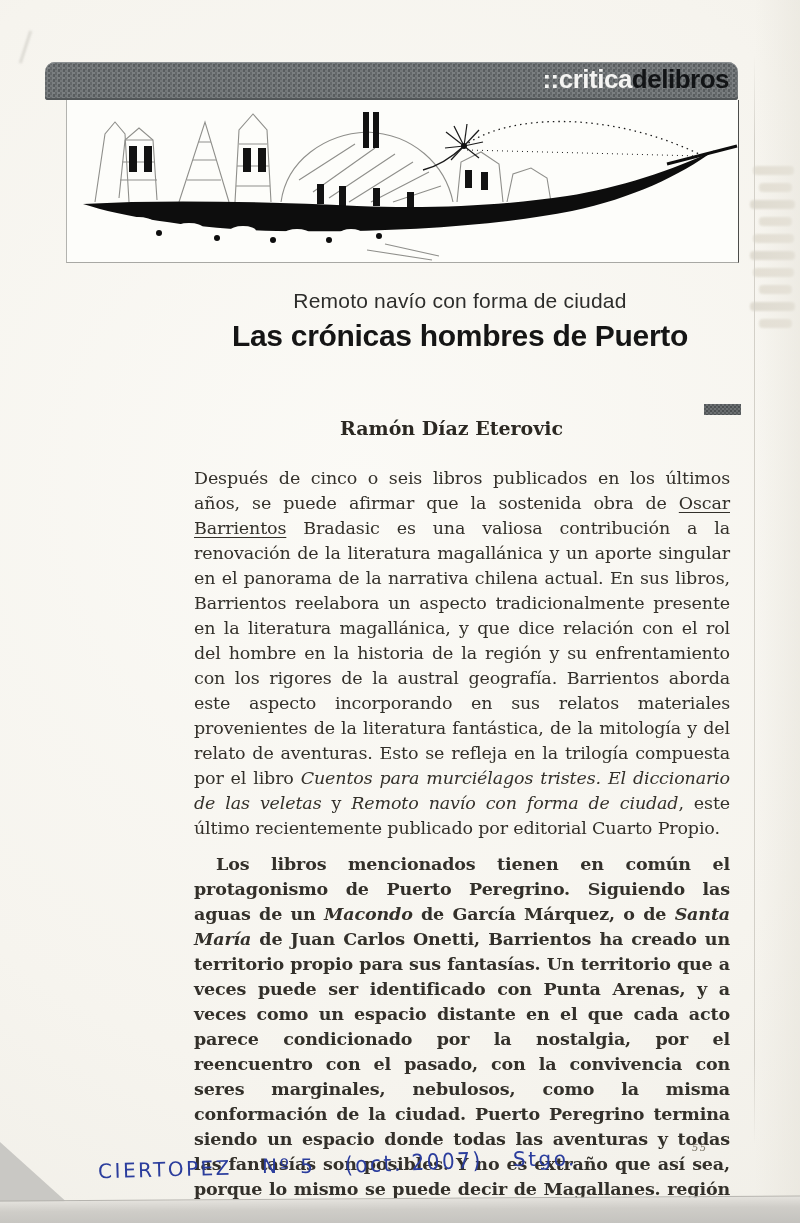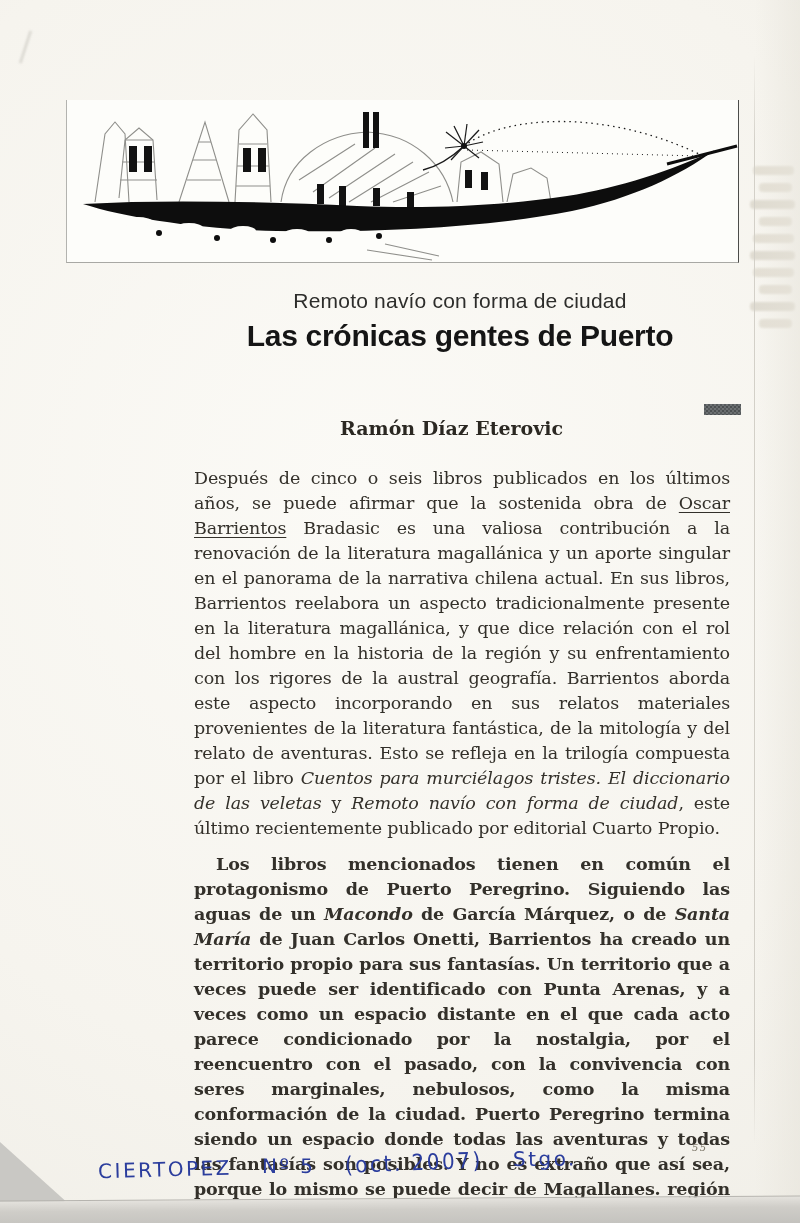--- a/index.html
+++ b/index.html
@@ -115,20 +115,25 @@
   .top-left-streak{
     position:absolute;left:24px;top:30px;width:3px;height:34px;
     background:#dddbd4;transform:rotate(18deg);filter:blur(1px);
   }
 </style>
 </head>
 <body>
 
 <div class="scan">
 
+  <div class="banner">
+    <div class="banner-text">
+      <span class="brand-prefix">::critica</span><span class="brand-suffix">delibros</span>
+    </div>
+  </div>
 
   <div class="illustration">
     <svg viewBox="0 0 671 162" xmlns="http://www.w3.org/2000/svg">
 
       <g fill="none" stroke="#8f8f8b" stroke-width="1.1">
         <path d="M28 102 L38 34 L48 22 L58 34 L62 102"></path>
         <path d="M52 98 L58 40 L72 28 L86 40 L90 100"></path>
         <path d="M58 40 L86 40 M55 62 L88 62 M53 80 L90 80"></path>
         <path d="M112 102 L138 22 L162 102"></path>
         <path d="M120 80 L154 80 M126 60 L149 60 M132 42 L144 42"></path>
@@ -207,21 +212,21 @@
       <div></div>
     <div></div>
       <div></div>
       <div></div>
       <div></div>
       <div></div>
   </div>
 
   <div class="kicker">Remoto navío con forma de ciudad</div>
   <div class="title">
-    <div>Las crónicas gentes de Puerto</div>
+    <div>Las crónicas hombres de Puerto</div>
   </div>
   <div class="byline-marker"></div>
   <div class="byline">Ramón Díaz Eterovic</div>
 
   <div class="article-body" id="article-body">
       <p><span>Después de cinco o seis libros publicados en los últimos años, se puede afirmar que la sostenida obra de </span><span class="un">Oscar Barrientos</span><span> Bradasic es una valiosa contribución a la renovación de la literatura magallánica y un aporte singular en el panorama de la narrativa chilena actual. En sus libros, Barrientos reelabora un aspecto tradicionalmente presente en la literatura magallánica, y que dice relación con el rol del hombre en la historia de la región y su enfrentamiento con los rigores de la austral geografía. Barrientos aborda este aspecto incorporando en sus relatos materiales provenientes de la literatura fantástica, de la mitología y del relato de aventuras. Esto se refleja en la trilogía compuesta por el libro </span><span class="it">Cuentos para murciélagos tristes. El diccionario de las veletas</span><span> y </span><span class="it">Remoto navío con forma de ciudad</span><span>, este último recientemente publicado por editorial Cuarto Propio.</span></p>
       <p class="indent"><span>Los libros mencionados tienen en común el protagonismo de Puerto Peregrino. Siguiendo las aguas de un </span><span class="it">Macondo</span><span> de García Márquez, o de </span><span class="it">Santa María</span><span> de Juan Carlos Onetti, Barrientos ha creado un territorio propio para sus fantasías. Un territorio que a veces puede ser identificado con Punta Arenas, y a veces como un espacio distante en el que cada acto parece condicionado por la nostalgia, por el reencuentro con el pasado, con la convivencia con seres marginales, nebulosos, como la misma conformación de la ciudad. Puerto Peregrino termina siendo un espacio donde todas las aventuras y todas las fantasías son posibles. Y no es extraño que así sea, porque lo mismo se puede decir de Magallanes. región donde han convivido gentes de distintos ámbitos y lenguas, aventureros y visionarios, locos y osados hombres que fueron capaces de enfrentar las empresas más arduas e increíbles.</span></p>
       <p class="indent"><span>Los relatos de Oscar Barrientos que componen </span><span class="it">Remoto navío con forma de ciudad</span></p>
     </div>
 

